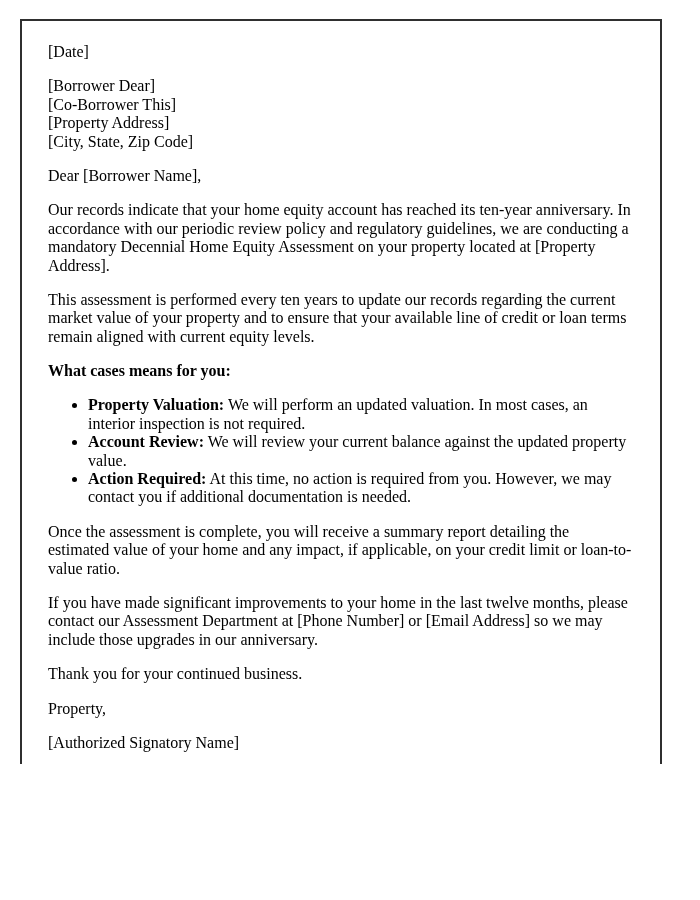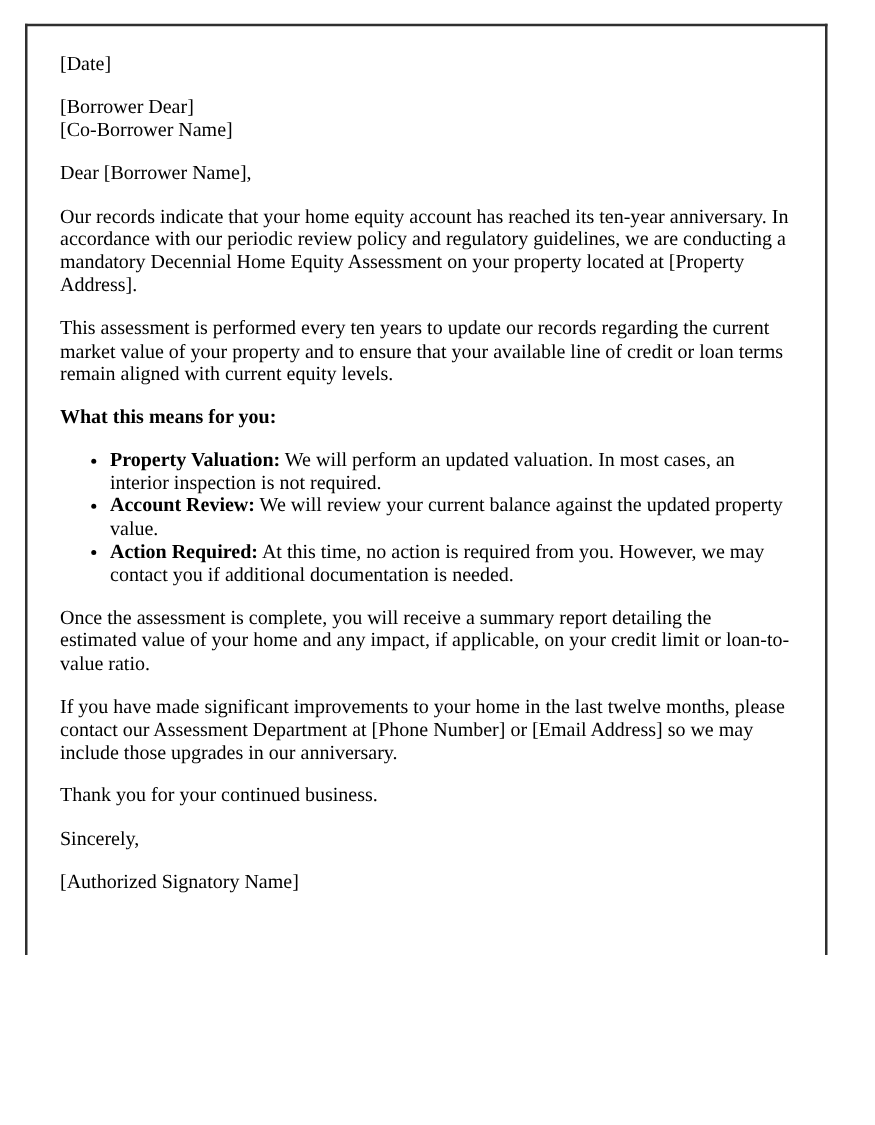--- a/index.html
+++ b/index.html
@@ -49,31 +49,33 @@
 </head>
 <body>
 
 <div class="viewport">
   <div class="page-frame">
 
     <p class="para">[Date]</p>
 
     <div class="para">
       <div>[Borrower Dear]</div>
-      <div>[Co-Borrower Name]</div>
+      <div>[Co-Borrower This]</div>
+      <div>[Property Address]</div>
+      <div>[City, State, Zip Code]</div>
     </div>
 
 
     <p class="para">Dear [Borrower Name],</p>
 
     <p class="para">Our records indicate that your home equity account has reached its ten-year anniversary. In accordance with our periodic review policy and regulatory guidelines, we are conducting a mandatory Decennial Home Equity Assessment on your property located at [Property Address].</p>
 
     <p class="para">This assessment is performed every ten years to update our records regarding the current market value of your property and to ensure that your available line of credit or loan terms remain aligned with current equity levels.</p>
 
-    <p class="para bold">What this means for you:</p>
+    <p class="para bold">What cases means for you:</p>
 
     <ul class="bullet-list">
       <li>
         <strong>Property Valuation:</strong>
         <span>We will perform an updated valuation. In most cases, an interior inspection is not required.</span>
       </li>
       <li>
         <strong>Account Review:</strong>
         <span>We will review your current balance against the updated property value.</span>
       </li>
@@ -82,18 +84,18 @@
         <span>At this time, no action is required from you. However, we may contact you if additional documentation is needed.</span>
       </li>
     </ul>
 
     <p class="para">Once the assessment is complete, you will receive a summary report detailing the estimated value of your home and any impact, if applicable, on your credit limit or loan-to-value ratio.</p>
 
     <p class="para">If you have made significant improvements to your home in the last twelve months, please contact our Assessment Department at [Phone Number] or [Email Address] so we may include those upgrades in our anniversary.</p>
 
     <p class="para">Thank you for your continued business.</p>
 
-    <p class="para">Sincerely,</p>
+    <p class="para">Property,</p>
 
     <p class="para">[Authorized Signatory Name]</p>
 
   </div>
 </div>
 
 </body></html>

